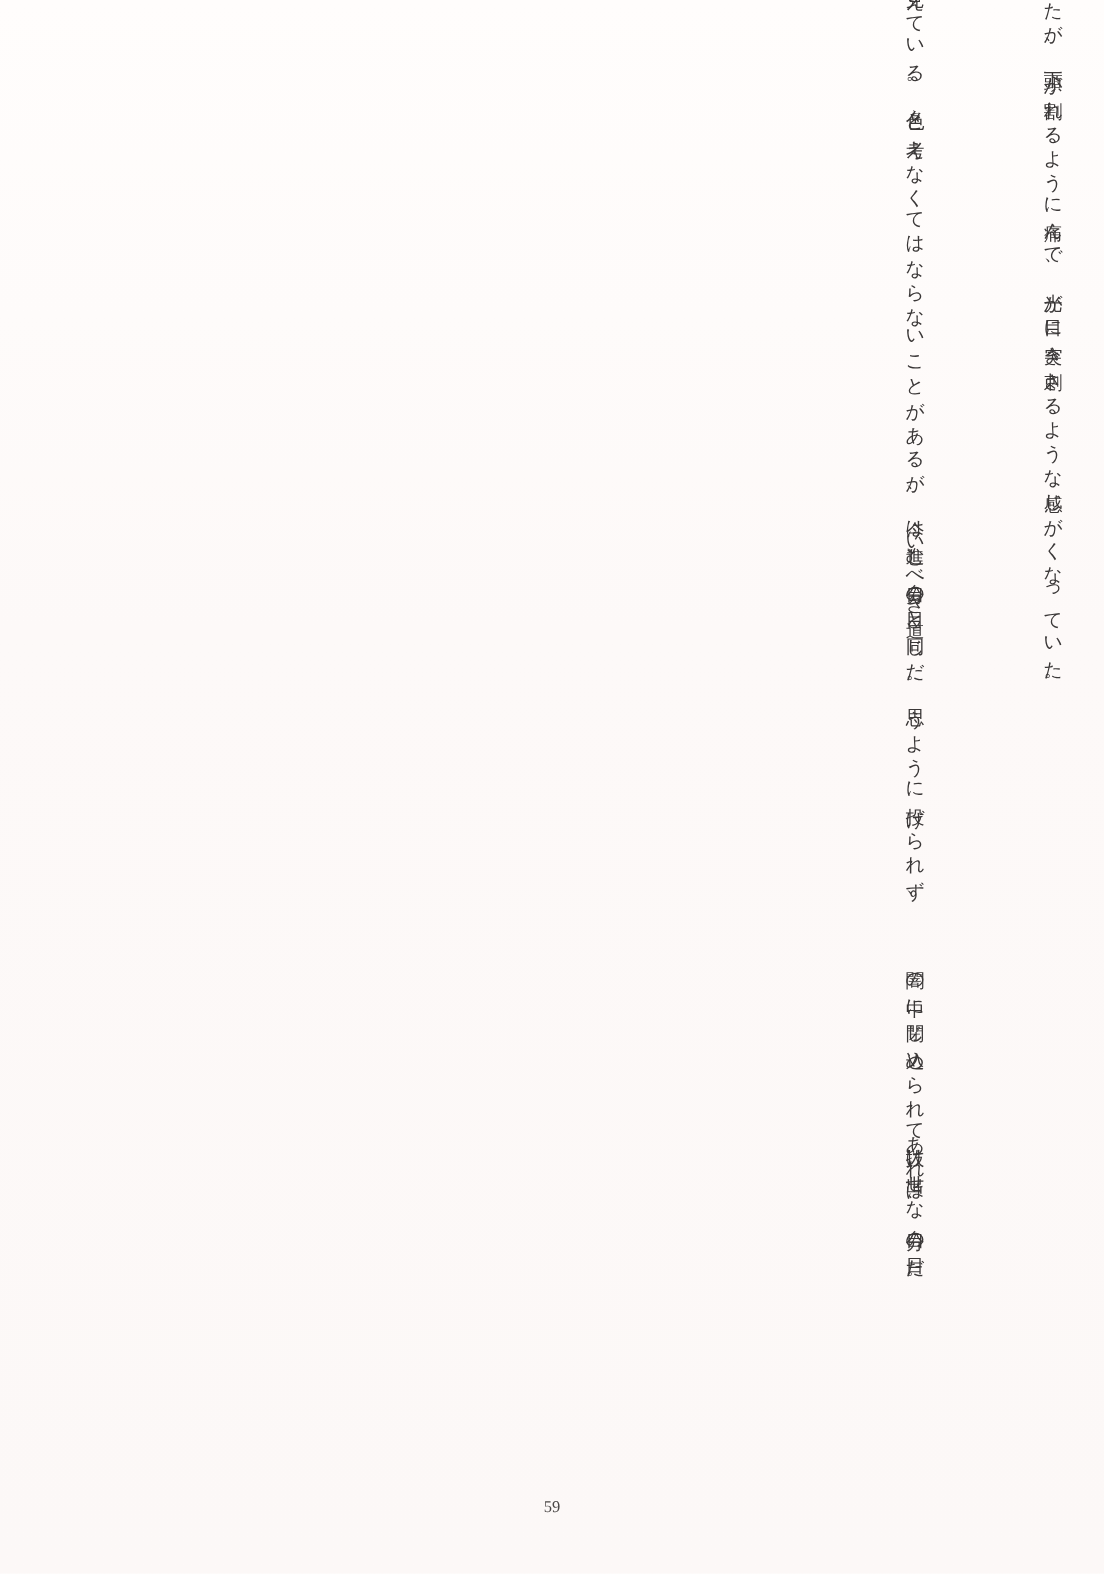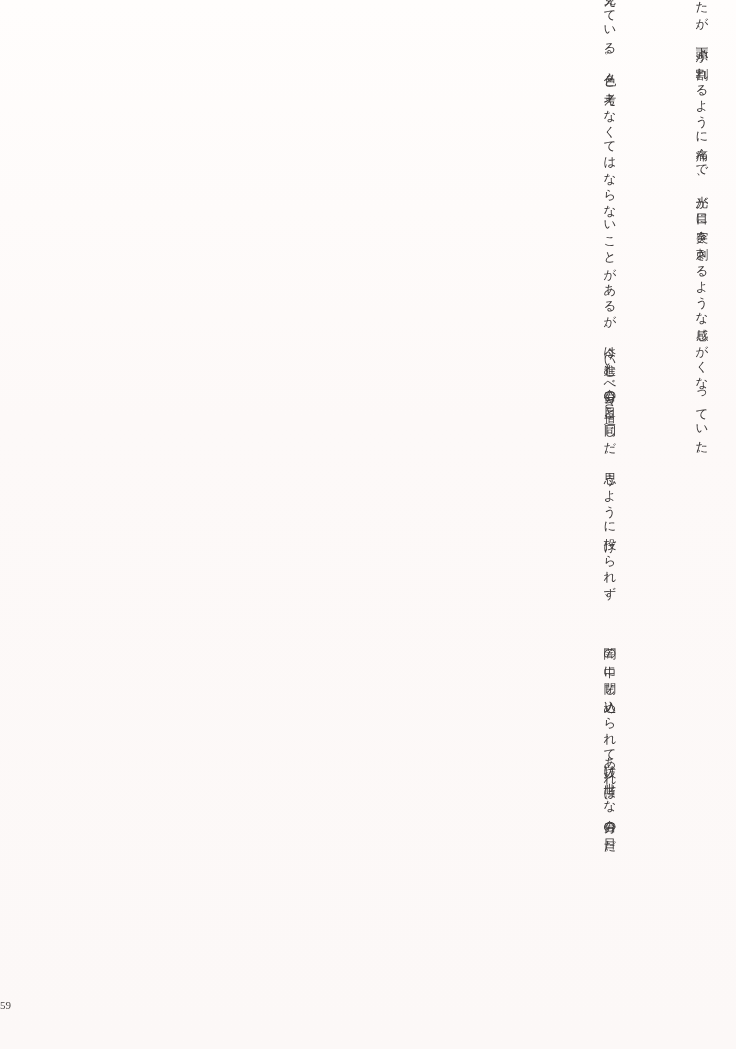--- a/index.html
+++ b/index.html
@@ -68,21 +68,21 @@
   }
   #body-bottom .column {
     max-height: 285px;
   }
 
   .page-number {
     position: absolute;
     bottom: 38px;
     left: 0;
     width: 736px;
-    text-align: left;
+    text-align: center;
     font-size: 11px;
     color: #4a4746;
     font-family: "Liberation Serif", "DejaVu Serif", serif;
   }
 </style>
 </head>
 <body>
 
 <div class="page">
   <div class="paper-tint"></div>

